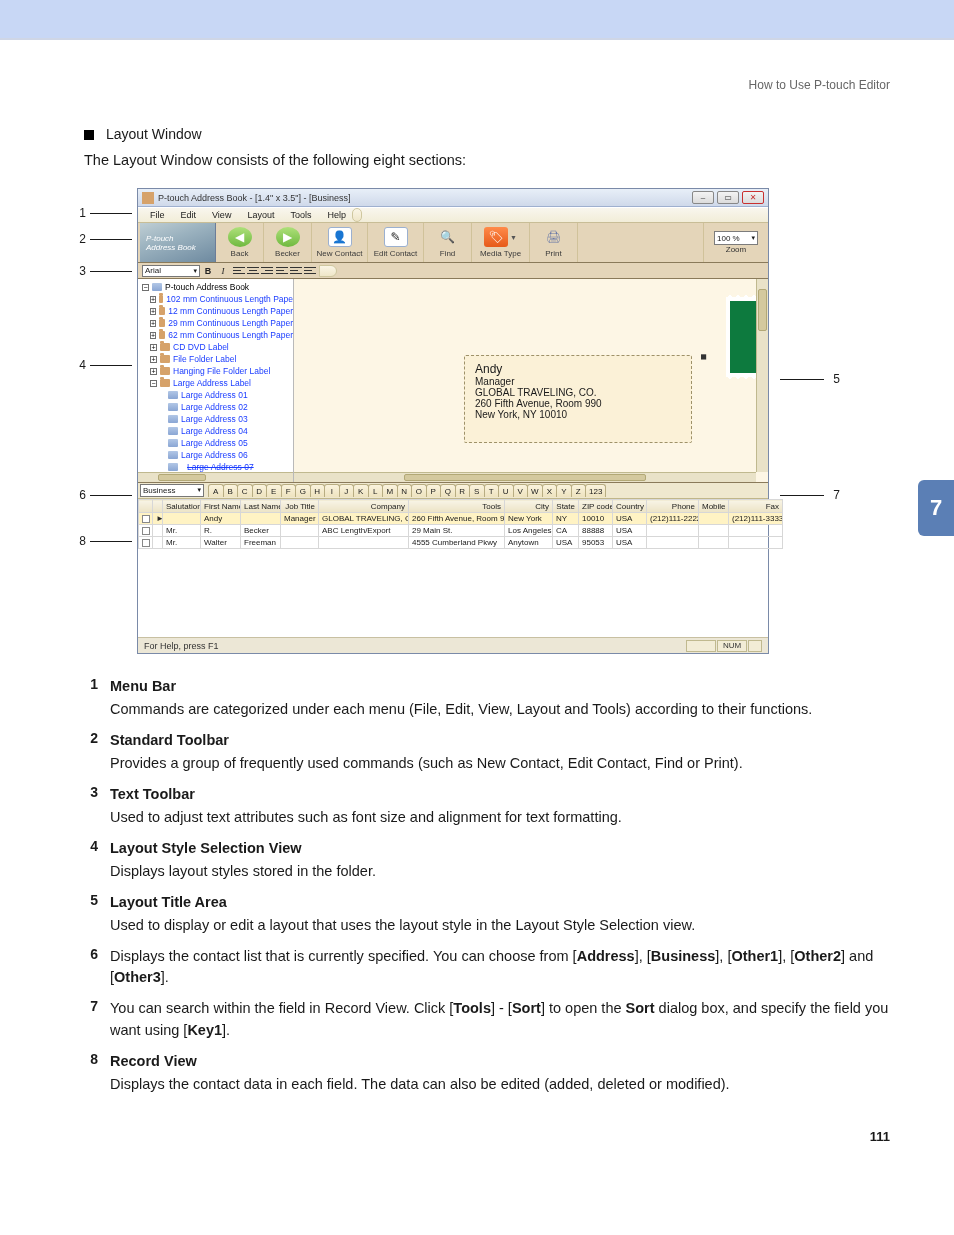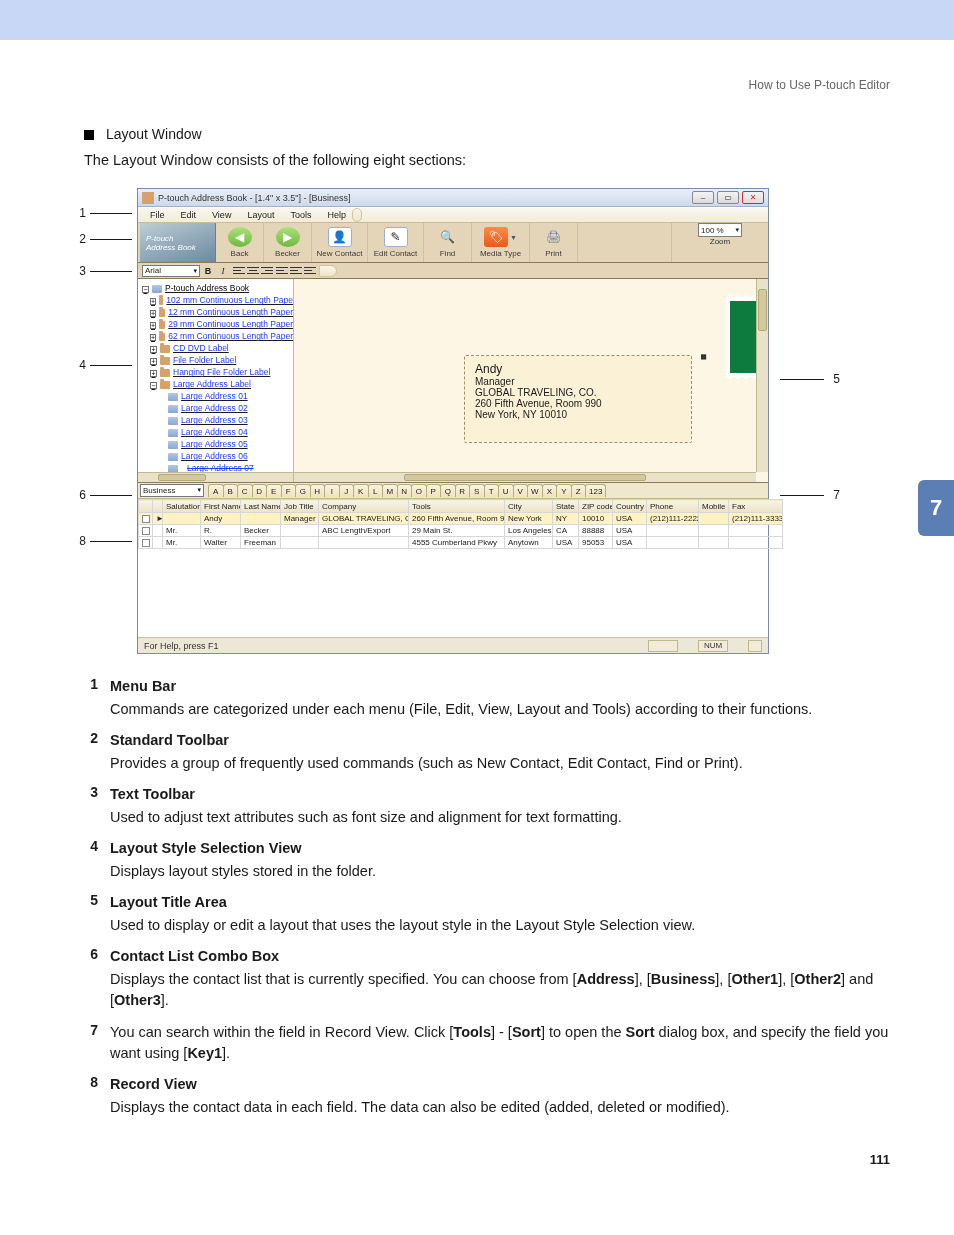--- a/index.html
+++ b/index.html
@@ -201,22 +201,22 @@
   .tbtn .tico {
     width: 24px; height: 20px;
     border-radius: 3px;
     display: inline-flex; align-items: center; justify-content: center;
     font-size: 12px;
   }
   .tbtn .tlabel { font-size: 8px; color: #3a3a3a; }
   .tbtn .split { font-size: 7px; color: #555; margin-left: 2px; }
   .toolbar .grow { flex: 1; }
   .zoombox {
-    display: flex; gap: 4px;
-    padding: 0 26px;
+    display: flex; align-items: center; gap: 4px;
+    padding: 0 10px;
     border-left: 1px solid #d0c29a;
   }
   .zoombox .zfield {
     width: 44px; height: 14px;
     background: #fff; border: 1px solid #7c7c7c;
     font-size: 8px; padding: 0 2px;
     display: flex; align-items: center; justify-content: space-between;
   }
   .zoombox .zlabel { font-size: 8px; color: #333; }
 
@@ -273,21 +273,21 @@
   }
   .tree {
     width: 156px;
     background: #ffffff;
     border-right: 1px solid #b9b9b9;
     font-size: 8.5px;
     overflow: hidden;
     position: relative;
     padding: 2px 0 0 2px;
   }
-  .tree .node { display: flex; align-items: flex-end; gap: 3px; height: 12px; padding-left: var(--pl, 4px); text-decoration: underline; }
+  .tree .node { display: flex; align-items: center; gap: 3px; height: 12px; padding-left: var(--pl, 4px); }
   .tree .exp { width: 7px; height: 7px; border: 1px solid #6f6f6f; font-size: 7px; line-height: 6px; text-align: center; background: #fff; color:#000; }
   .tree .fld { width: 10px; height: 8px; background: var(--tree-folder); border-radius: 1px; position: relative; }
   .tree .fld::before { content:""; position:absolute; top:-2px; left:0; width:4px; height:2px; background:var(--tree-folder); border-radius:1px 1px 0 0; }
   .tree .fico { width: 10px; height: 8px; background: linear-gradient(#b2c7e6,#8aa6d4); border-radius: 1px; }
   .tree .lbl { color: var(--tree-link); text-decoration: none; white-space: nowrap; }
   .tree .lbl.strike { text-decoration: line-through; padding-left: 6px; }
   .tree .root .lbl { color: #000; }
   .tree .scroll-h {
     position: absolute; left: 0; right: 0; bottom: 0; height: 10px;
     background: var(--scroll-track); border-top: 1px solid #c0b98f;
@@ -404,21 +404,21 @@
   .grid th, .grid td {
     border: 1px solid #d7d7d7;
     padding: 1px 3px;
     white-space: nowrap;
     overflow: hidden;
   }
   .grid th {
     background: linear-gradient(#f8f4e6,#ece3c5);
     color: #1a1a1a;
     font-weight: 400;
-    text-align: left;
+    text-align: right;
     height: 13px;
   }
   .grid .ck {
     display:inline-block; width:8px; height:8px; border:1px solid #888; background:#fff;
     vertical-align: middle;
   }
   .grid .arrow { color: #2a2a2a; font-size: 8px; }
   .grid tr.highlight td { background: #fff3c4; }
   .gridfill { height: 88px; background: #fff; border-top: none; }
 
@@ -429,21 +429,21 @@
     border-top: 1px solid #c8c0a2;
     font-size: 9px;
     color: #333;
     display: flex; align-items: center;
     padding: 0 6px;
   }
   .statusbar .spacer { flex:1; }
   .statusbar .well {
     width: 30px; height: 12px;
     border: 1px solid #c0b98f;
-    margin-left: 20px;
+    margin-left: 1px;
     background: #f2ecd6;
     display:inline-flex; align-items:center; justify-content:center;
     font-size:8px;
   }
 
   
   .numlist { margin: 22px 0 0 0; }
   .nl-item { display:flex; gap: 12px; margin: 10px 0 0 0; }
   .nl-num  { font-weight:700; font-size: 14px; width: 14px; text-align:right; }
   .nl-body { flex:1; font-size: 14.5px; line-height: 1.45; }
@@ -855,21 +855,21 @@
         <div class="nl-item">
           <div class="nl-num">4</div>
           <div class="nl-body"><span class="head">Layout Style Selection View</span>Displays layout styles stored in the folder.</div>
         </div>
         <div class="nl-item">
           <div class="nl-num">5</div>
           <div class="nl-body"><span class="head">Layout Title Area</span>Used to display or edit a layout that uses the layout style in the Layout Style Selection view.</div>
         </div>
         <div class="nl-item">
           <div class="nl-num">6</div>
-          <div class="nl-body"><span class="head">Contact List Combo Box</span>Displays the contact list that is currently specified. You can choose from [<span class="bracket">Address</span>], [<span class="bracket">Business</span>], [<span class="bracket">Other1</span>], [<span class="bracket">Other2</span>] and [<span class="bracket">Other3</span>].</div>
+          <div class="nl-body">Displays the contact list that is currently specified. You can choose from [<span class="bracket">Address</span>], [<span class="bracket">Business</span>], [<span class="bracket">Other1</span>], [<span class="bracket">Other2</span>] and [<span class="bracket">Other3</span>].</div>
         </div>
         <div class="nl-item">
           <div class="nl-num">7</div>
           <div class="nl-body">You can search within the field in Record View. Click [<span class="bracket">Tools</span>] - [<span class="bracket">Sort</span>] to open the <span class="bracket">Sort</span> dialog box, and specify the field you want using [<span class="bracket">Key1</span>].</div>
         </div>
         <div class="nl-item">
           <div class="nl-num">8</div>
           <div class="nl-body"><span class="head">Record View</span>Displays the contact data in each field. The data can also be edited (added, deleted or modified).</div>
         </div>
       </div>

